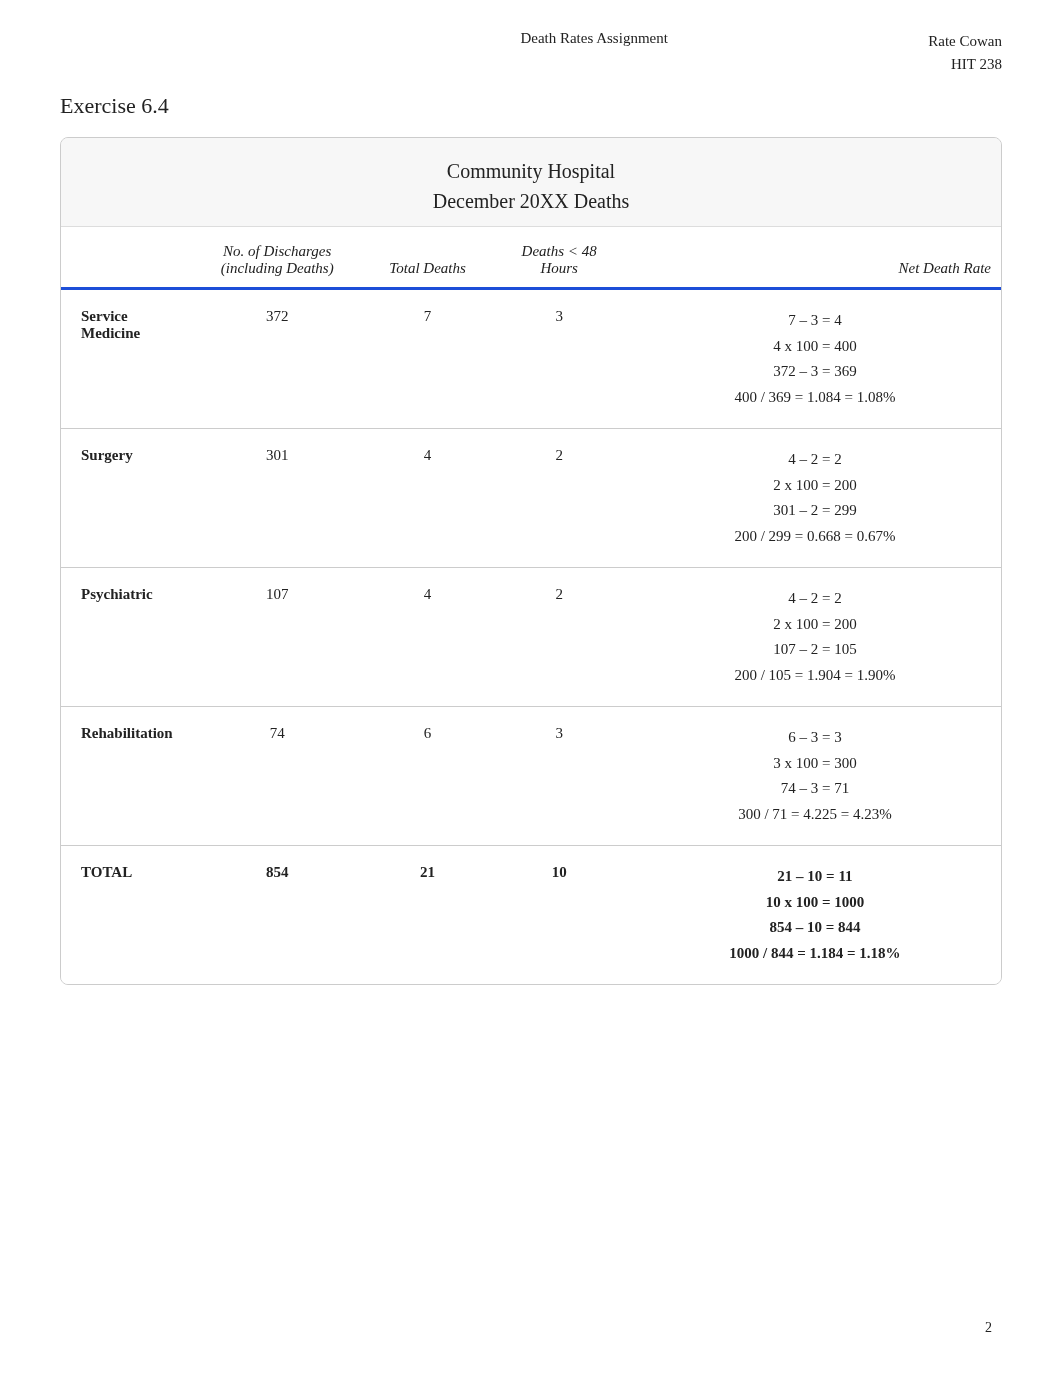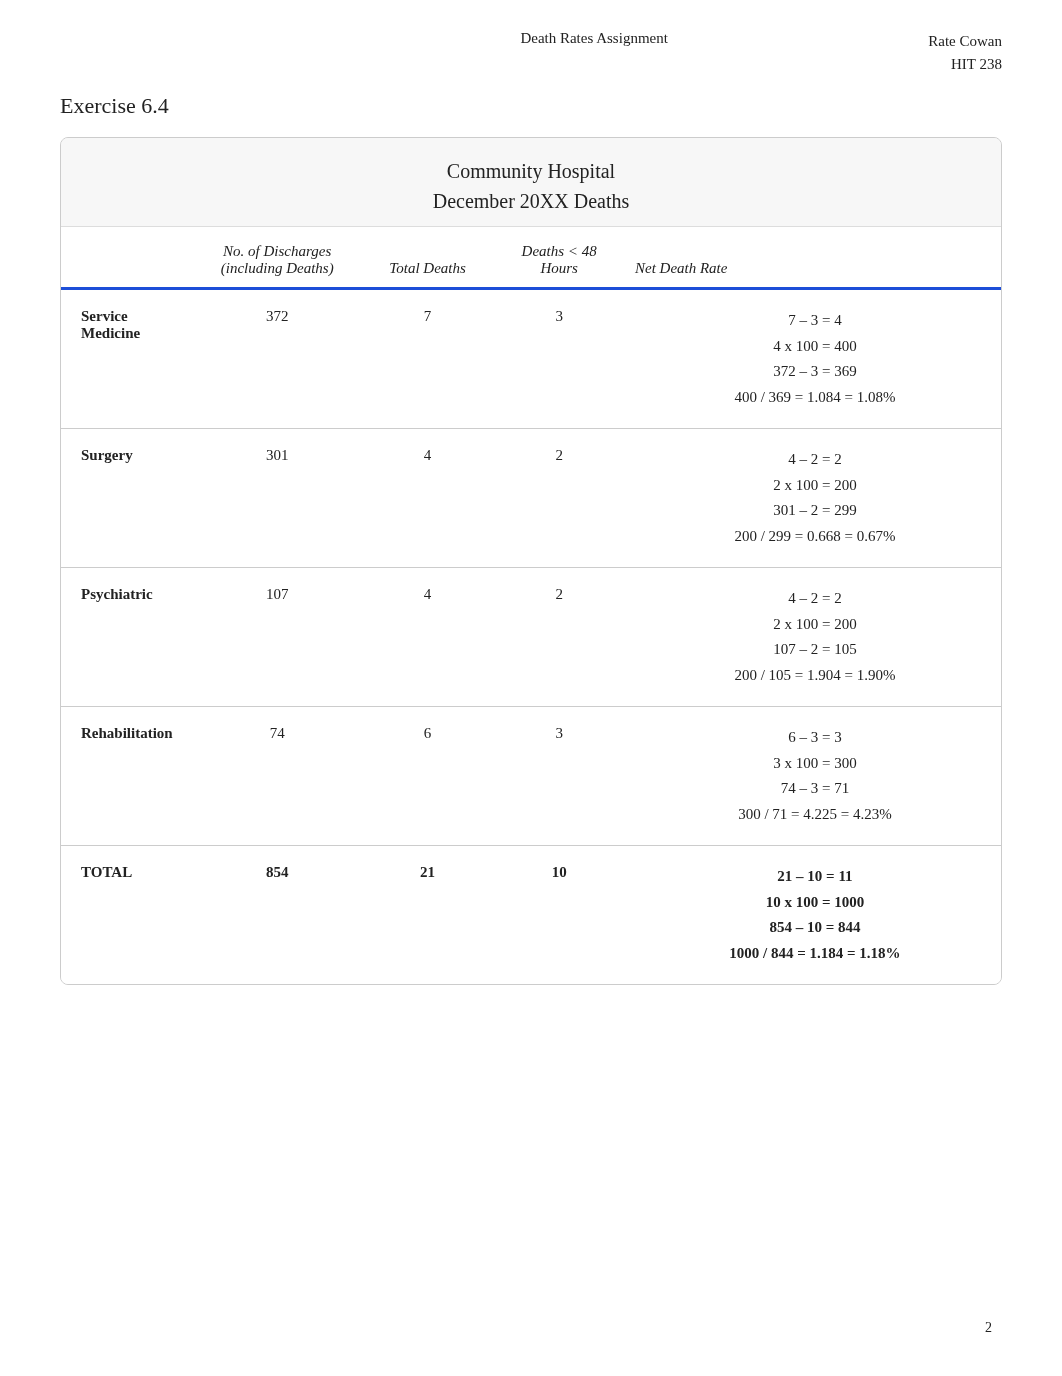--- a/index.html
+++ b/index.html
@@ -78,21 +78,21 @@
     }
     thead th.col-total-deaths {
       text-align: center;
       width: 14%;
     }
     thead th.col-deaths48 {
       text-align: center;
       width: 14%;
     }
     thead th.col-net-death {
-      text-align: left;
+      text-align: right;
       width: 40%;
     }
     tbody tr {
       border-bottom: 1px solid #ccc;
       vertical-align: top;
     }
     tbody tr:last-child {
       border-bottom: none;
     }
     tbody td {

